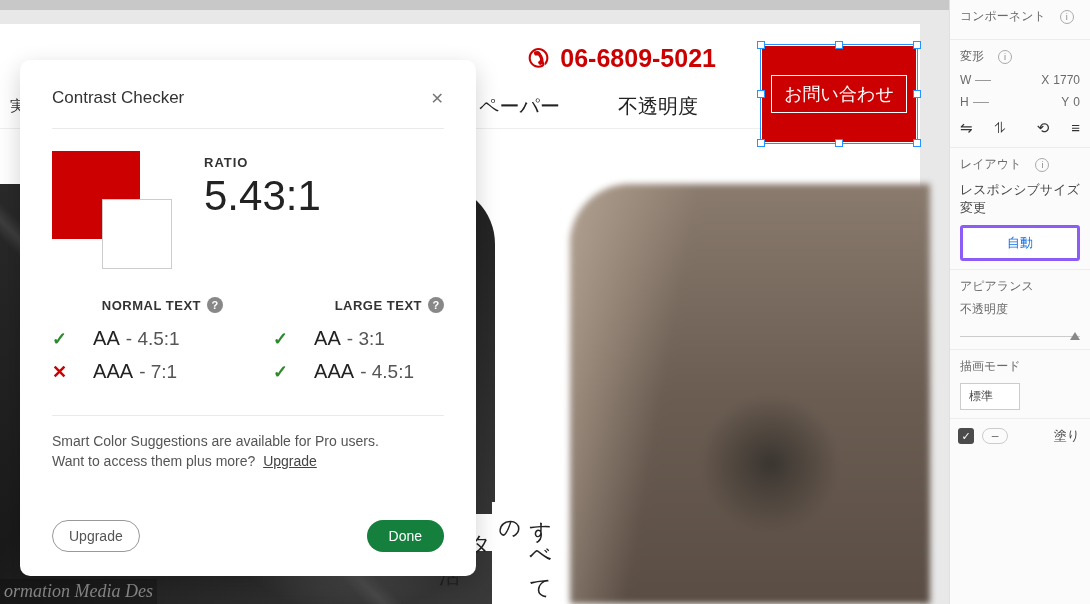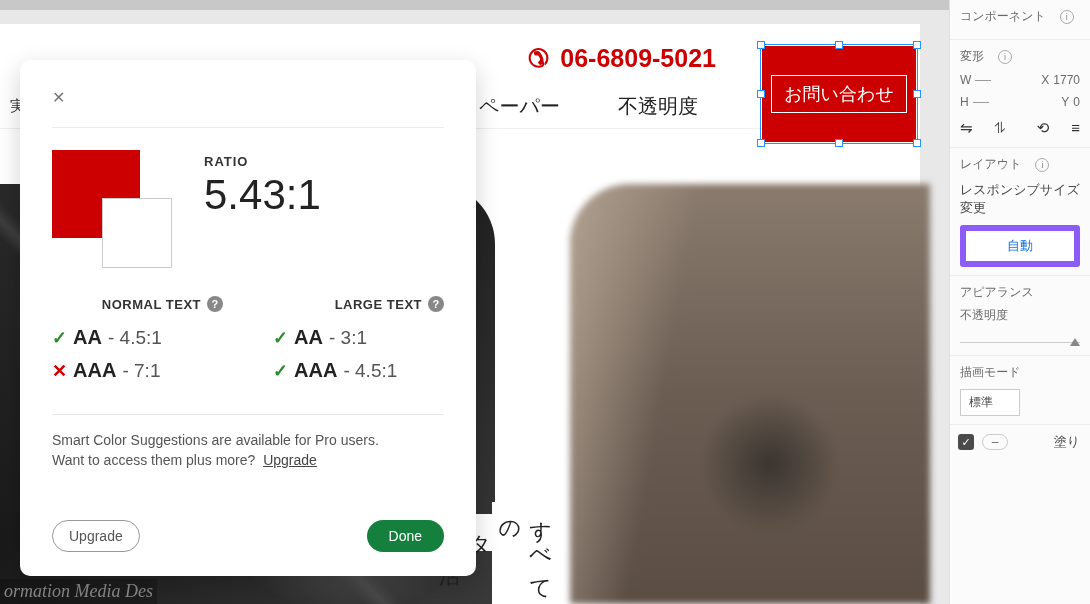--- a/index.html
+++ b/index.html
@@ -42,21 +42,21 @@
 
 .right-panel { position: absolute; right: 0; top: 0; width: 141px; height: 604px; background: #fbfbfb; border-left: 1px solid #e0e0e0; font-size: 12px; color: #4a4a4a; }
 .panel-section { padding: 8px 10px; border-bottom: 1px solid #ececec; }
 .panel-label { display: flex; align-items: center; gap: 14px; color: #6a6a6a; margin-bottom: 6px; }
 .info-dot { display: inline-flex; width: 14px; height: 14px; border: 1px solid #aaa; border-radius: 50%; align-items: center; justify-content: center; font-size: 9px; color: #888; }
 .prop-row { display: flex; align-items: center; justify-content: space-between; margin: 8px 0; font-size: 12px; color: #6a6a6a; }
 .prop-cell { display: flex; align-items: center; gap: 4px; }
 .dash { width: 16px; height: 1px; background: #999; display: inline-block; }
 .flip-icons { display: flex; gap: 22px; margin: 10px 0 2px 0; color: #333; }
 .flip-icons span { cursor: pointer; font-size: 15px; }
-.btn-auto { width: 100%; border: 6px solid #8b5cf6; background: #fff; color: #1473e6; padding: 6px 0; font-size: 13px; border-radius: 3px; cursor: pointer; }
+.btn-auto { width: 100%; border: 3px solid #8b5cf6; background: #fff; color: #1473e6; padding: 6px 0; font-size: 13px; border-radius: 3px; cursor: pointer; }
 .responsive-label { font-size: 13px; color: #4a4a4a; margin: 8px 0; }
 .opacity-line { height: 1px; background: #ccc; margin: 18px 0 4px 0; position: relative; }
 .opacity-line::after { content: ""; position: absolute; right: 0; top: -4px; width: 0; height: 0; border-left: 5px solid transparent; border-right: 5px solid transparent; border-bottom: 8px solid #888; }
 .blend-select { border: 1px solid #ccc; padding: 4px 8px; width: 60px; font-size: 12px; background: #fff; display: inline-block; }
 .fill-row { display: flex; align-items: center; gap: 8px; margin-left: -2px; }
 .checkbox { width: 16px; height: 16px; background: #4b4b4b; border-radius: 3px; display: flex; align-items: center; justify-content: center; color: #fff; font-size: 11px; }
 .swatch-btn { width: 26px; height: 16px; border: 1px solid #ccc; border-radius: 8px; display: flex; align-items: center; justify-content: center; font-size: 12px; color: #666; }
 
 
 .modal { position: absolute; left: 20px; top: 60px; width: 456px; height: 516px; background: #fff; border-radius: 10px; box-shadow: 0 8px 24px rgba(0,0,0,0.18); padding: 28px 32px 24px 32px; display: flex; flex-direction: column; }
@@ -70,21 +70,21 @@
 .ratio-block { padding-top: 4px; }
 .ratio-label { font-size: 13px; font-weight: 700; letter-spacing: 1px; color: #333; }
 .ratio-value { font-size: 42px; font-weight: 400; color: #222; margin-top: 2px; }
 .criteria-row { display: flex; gap: 50px; margin-top: 28px; }
 .crit-col { flex: 1; }
 .crit-title { font-size: 13px; font-weight: 700; letter-spacing: 0.5px; color: #333; display: flex; align-items: center; gap: 6px; margin-bottom: 14px; justify-content: flex-end; }
 .help-dot { width: 16px; height: 16px; border-radius: 50%; background: #888; color: #fff; display: inline-flex; align-items: center; justify-content: center; font-size: 11px; font-weight: 700; }
 .crit-line { display: flex; align-items: baseline; gap: 6px; font-size: 20px; margin: 10px 0; }
 .icon-pass { color: #2d8a2d; font-weight: 700; font-size: 18px; }
 .icon-fail { color: #d10000; font-weight: 700; font-size: 18px; }
-.crit-level { font-weight: 700; color: #222; }
+.crit-level { font-weight: 400; color: #222; margin-left: 20px; }
 .crit-req { color: #555; font-weight: 400; font-size: 19px; }
 .modal-divider { height: 1px; background: #eaeaea; margin-top: 22px; }
 .pro-text { margin-top: 16px; font-size: 14px; color: #555; line-height: 1.4; }
 .upgrade-link { text-decoration: underline; color: #444; cursor: pointer; }
 .modal-footer { display: flex; justify-content: space-between; align-items: center; margin-top: auto; padding-top: 24px; }
 .btn-upgrade { border: 1.5px solid #999; background: #fff; color: #555; padding: 7px 16px; border-radius: 18px; font-size: 14px; cursor: pointer; }
 .btn-done { background: #15803d; color: #fff; border: none; padding: 8px 22px; border-radius: 18px; font-size: 14px; cursor: pointer; }
 .artboard-label { position: absolute; left: 0; top: 86px; font-size: 15px; color: #333; }
 </style>
 </head>
@@ -200,20 +200,21 @@
     <div class="fill-row">
       <div class="checkbox">✓</div>
       <div class="swatch-btn">–</div>
       <span style="margin-left:auto;font-size:13px;color:#4a4a4a">塗り</span>
     </div>
   </div>
 </div>
 
 <div class="modal">
   <div class="modal-header">
+    <div class="modal-title">Contrast Checker</div>
     <div class="close-x">✕</div>
   </div>
 
   <div class="swatch-row">
     <div class="swatches">
       <div class="sw-fg"></div>
       <div class="sw-bg"></div>
     </div>
     <div class="ratio-block">
       <div class="ratio-label">RATIO</div>

